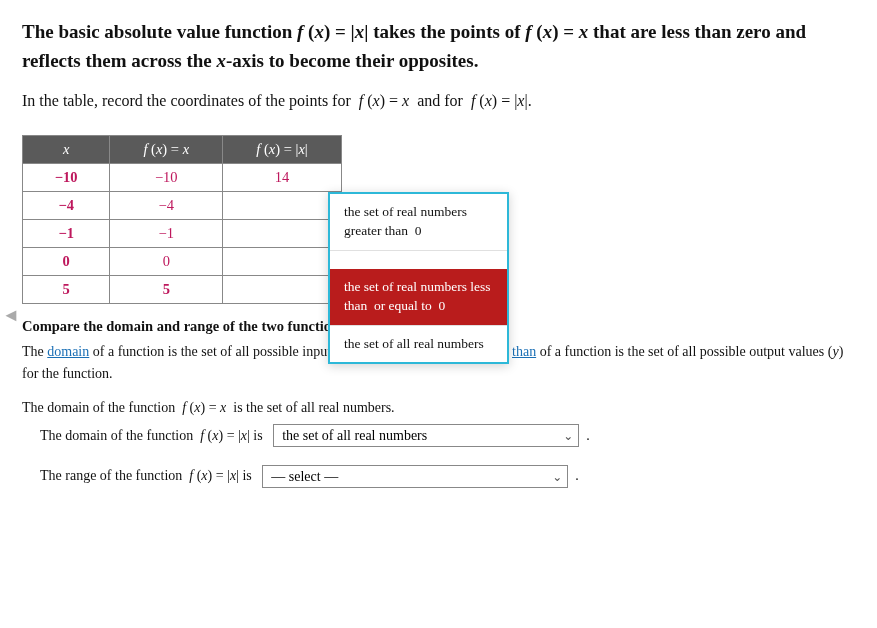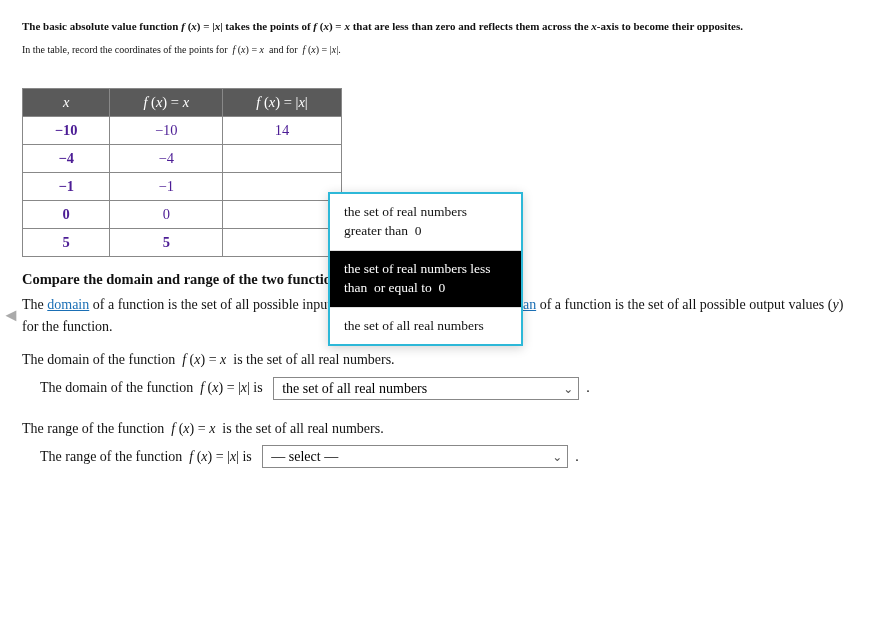--- a/index.html
+++ b/index.html
@@ -7,28 +7,28 @@
       font-family: Georgia, 'Times New Roman', serif;
       font-size: 15px;
       background: #fff;
       color: #111;
       padding: 18px 22px;
       width: 877px;
       min-height: 628px;
       position: relative;
     }
     .intro-text {
-      font-size: 11px;
+      font-size: 19px;
       line-height: 1.5;
-      margin-bottom: 7px;
+      margin-bottom: 14px;
     }
     .intro-text strong { font-weight: bold; }
     .record-text {
-      font-size: 10px;
-      margin-bottom: 31px;
+      font-size: 16px;
+      margin-bottom: 22px;
       line-height: 1.5;
     }
     .math { font-style: italic; font-family: Georgia, serif; }
     
     table {
       border-collapse: collapse;
       margin-bottom: 14px;
       min-width: 320px;
     }
     table th, table td {
@@ -39,21 +39,21 @@
     }
     table thead tr {
       background: #5a5a5a;
       color: #fff;
     }
     table thead th {
       font-weight: normal;
     }
     table tbody tr td {
       background: #fff;
-      color: #4c1d95;
+      color: #be185d;
     }
     table tbody tr td:first-child {
       font-weight: bold;
     }
     
     .compare-bold {
       font-weight: bold;
       font-size: 14.5px;
       margin-bottom: 6px;
       margin-top: 2px;
@@ -106,39 +106,40 @@
       transform: translateY(-50%);
       pointer-events: none;
       font-size: 12px;
       color: #555;
     }
     
     .popup-overlay {
       position: absolute;
       left: 328px;
       top: 192px;
-      width: 195px;
+      width: 181px;
       border: 2px solid #2db8d8;
       background: #fff;
       z-index: 100;
       box-shadow: 0 2px 10px rgba(0,0,0,0.18);
     }
     .popup-option {
       padding: 9px 14px;
       font-size: 13.5px;
       font-family: Georgia, serif;
       color: #111;
       line-height: 1.4;
       border-bottom: 1px solid #e0e0e0;
       cursor: pointer;
     }
     .popup-option:last-child { border-bottom: none; }
     .popup-option.selected {
-      background: #000000;
+      background: #b91c1c;
       color: #fff;
+      margin-top: 18px;
     }
     
     .side-arrow {
       position: absolute;
       left: 2px;
       top: 305px;
       font-size: 18px;
       color: #aaa;
       cursor: pointer;
     }
@@ -224,23 +225,20 @@
   </div>
   <div class="popup-option selected">
     the set of real numbers less than &nbsp;or equal to &nbsp;0
   </div>
   <div class="popup-option">
     the set of all real numbers
   </div>
 </div>
 
 <div class="range-section">
-  <p class="domain-line">
-    The range of the function &nbsp;<span class="math">f</span> (<span class="math">x</span>) = <span class="math">x</span>&nbsp; is the set of all real numbers.
-  </p>
   <p class="domain-line indented">
     The range of the function &nbsp;<span class="math">f</span> (<span class="math">x</span>) = |<span class="math">x</span>| is &nbsp;
     <span class="dropdown-container">
       <select class="dropdown-select">
         <option value="">— select —</option>
         <option value="greater_equal_0">the set of real numbers greater than or equal to 0</option>
         <option value="all_real">the set of all real numbers</option>
         <option value="greater_than_0">the set of real numbers greater than 0</option>
         <option value="less_equal_0">the set of real numbers less than or equal to 0</option>
       </select>

